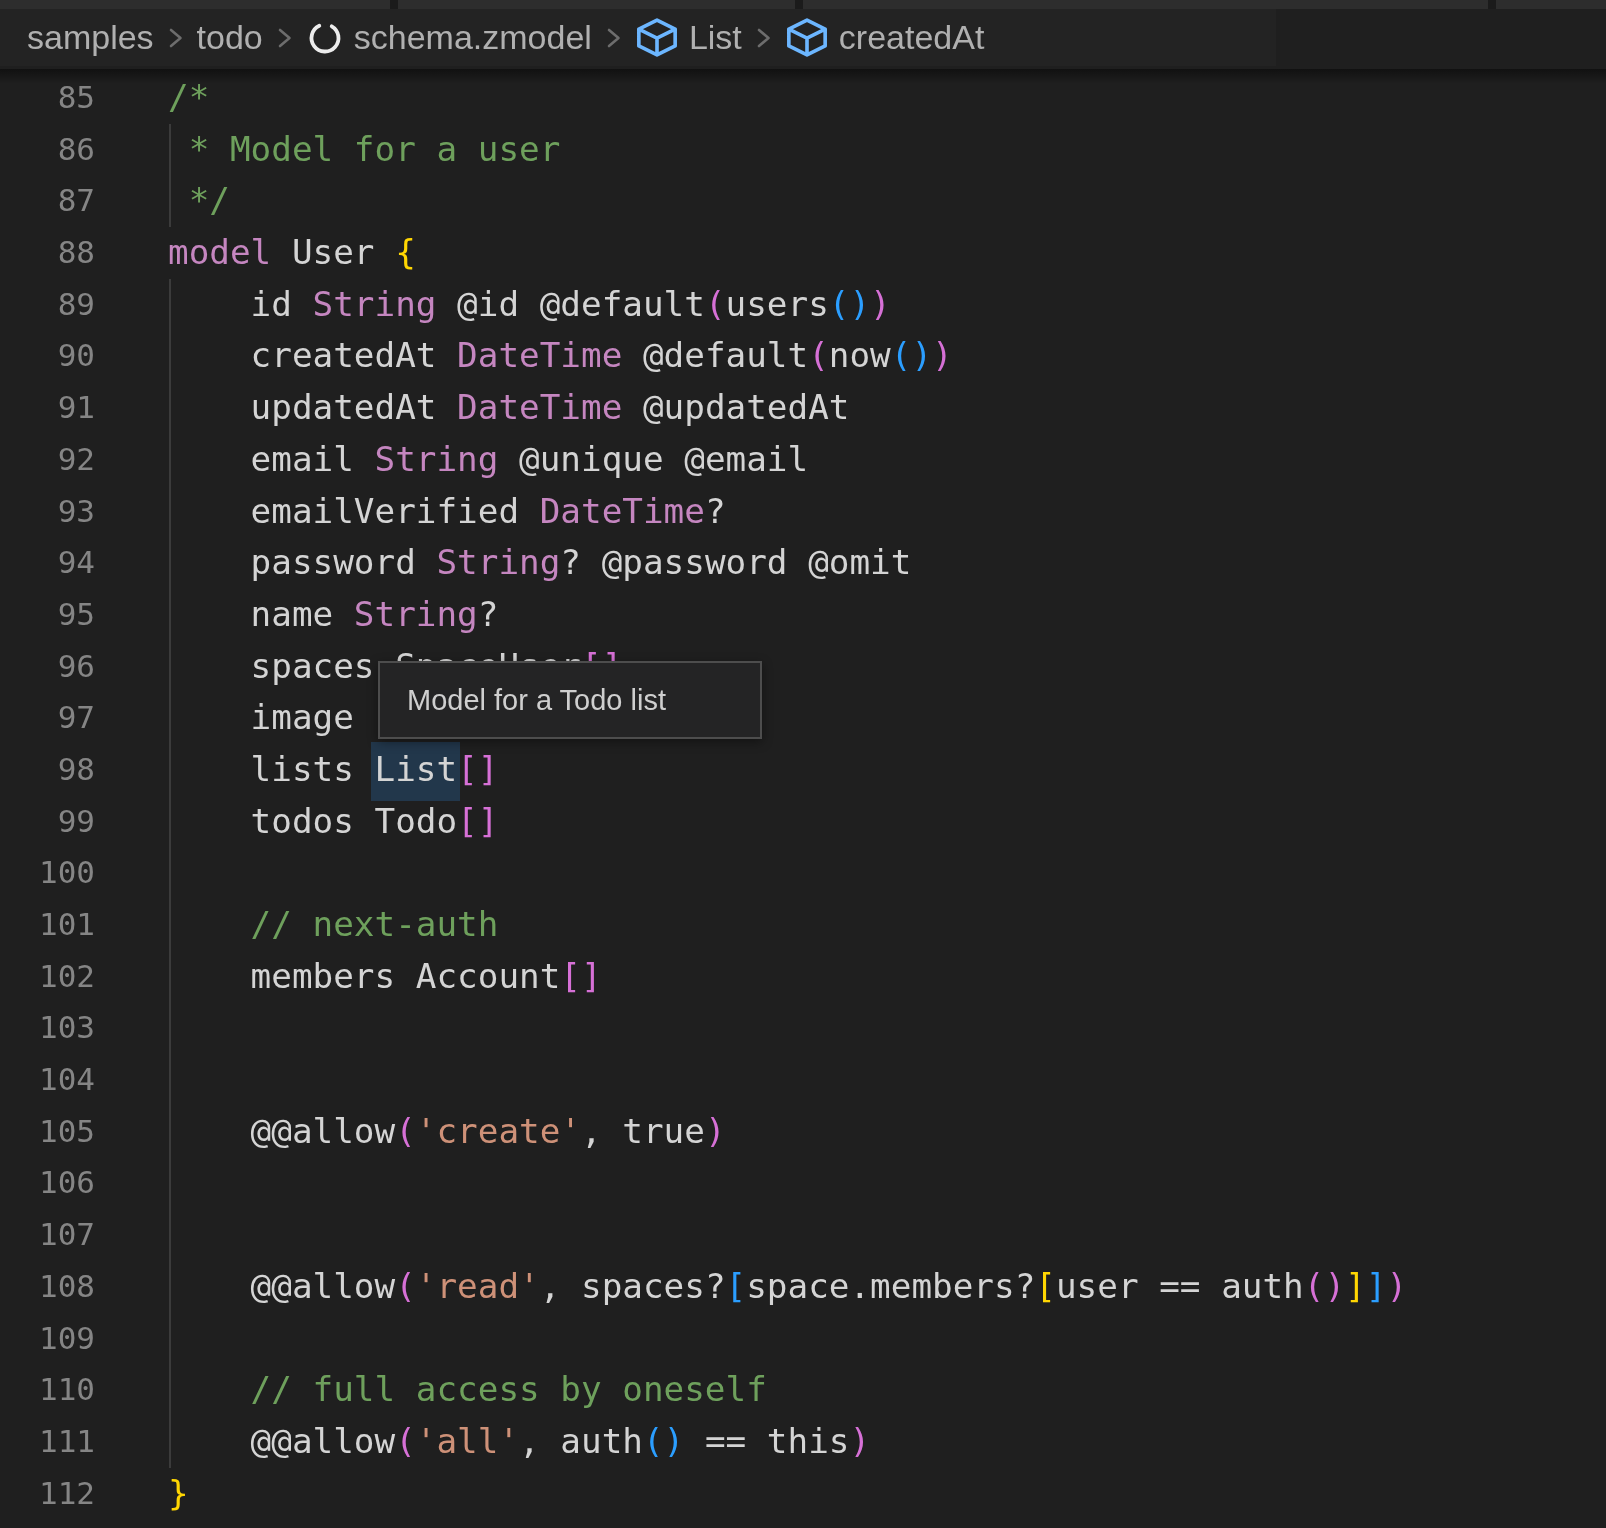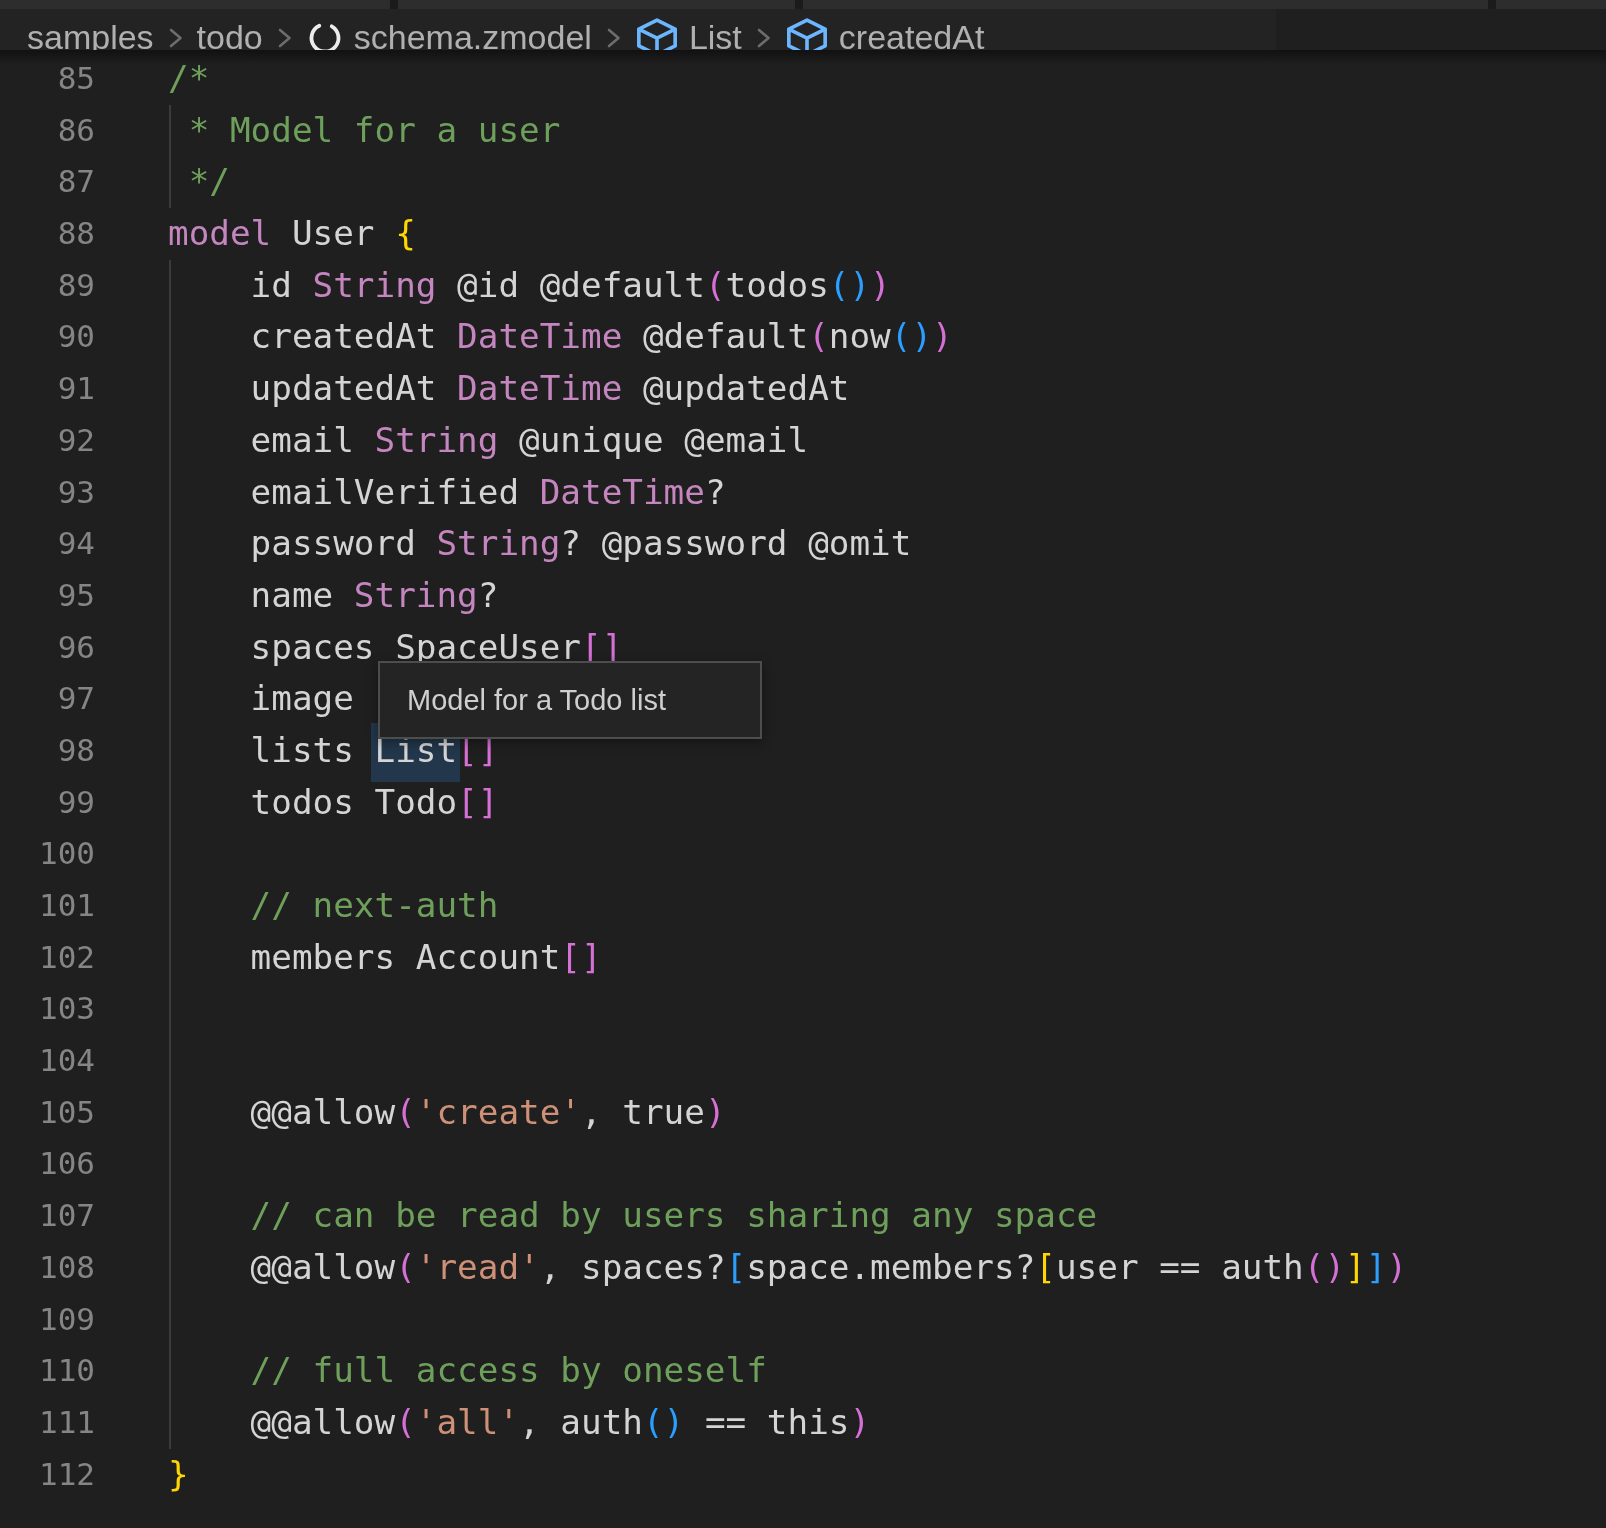--- a/index.html
+++ b/index.html
@@ -12,21 +12,21 @@
 
   
   .breadcrumbs{position:absolute;top:9px;left:0;width:1276px;height:57px;background:#232323;
     display:flex;align-items:center;padding-left:27px;box-sizing:border-box;
     font-size:34px;color:#b0b0b0;white-space:nowrap;}
   .bc-item{margin-right:13px;cursor:pointer;}
   .bc-sep{margin-right:13px;display:flex;align-items:center;}
   .bc-icon{margin-right:10px;display:flex;align-items:center;}
 
   
-  .editor{position:absolute;top:50px;left:0;width:1606px;height:1206px;background:#1f1f1f;text-decoration:underline;}
+  .editor{position:absolute;top:69px;left:0;width:1606px;height:1206px;background:#1f1f1f;text-decoration:underline;}
   .editor-shadow{position:absolute;top:0;left:0;right:0;height:15px;pointer-events:none;
     background:linear-gradient(rgba(0,0,0,0.45),rgba(0,0,0,0));}
   .lines{position:absolute;top:0;left:0;right:0;padding-top:3px;
     font-family:"DejaVu Sans Mono", monospace;font-size:34.3px;}
   .line{position:relative;height:51.7px;line-height:51.7px;white-space:pre;}
   .num{position:absolute;left:0;top:0;width:95px;text-align:right;
     color:var(--lineNumber);font-size:31px;line-height:51.7px;}
   .code{position:absolute;left:168px;top:0;}
 
   .tk-def{color:var(--foreground);}
@@ -105,39 +105,39 @@
   </div>
 
 <div class="editor">
   <div class="indent-guide guide-a"></div>
   <div class="indent-guide guide-b"></div>
   <div class="lines">
       <div class="line"><span class="num">85</span><span class="code"><span class="tk-comment">/*</span></span></div>
       <div class="line"><span class="num">86</span><span class="code"><span class="tk-comment"> * Model for a user</span></span></div>
       <div class="line"><span class="num">87</span><span class="code"><span class="tk-comment"> */</span></span></div>
       <div class="line"><span class="num">88</span><span class="code"><span class="tk-kw">model </span><span class="tk-def">User </span><span class="tk-b1">{</span></span></div>
-      <div class="line"><span class="num">89</span><span class="code"><span class="tk-def">    id </span><span class="tk-type">String</span><span class="tk-def"> @id @default</span><span class="tk-b2">(</span><span class="tk-def">todos</span><span class="tk-b3">()</span><span class="tk-b2">)</span></span></div>
+      <div class="line"><span class="num">89</span><span class="code"><span class="tk-def">    id </span><span class="tk-type">String</span><span class="tk-def"> @id @default</span><span class="tk-b2">(</span><span class="tk-def">users</span><span class="tk-b3">()</span><span class="tk-b2">)</span></span></div>
       <div class="line"><span class="num">90</span><span class="code"><span class="tk-def">    createdAt </span><span class="tk-type">DateTime</span><span class="tk-def"> @default</span><span class="tk-b2">(</span><span class="tk-def">now</span><span class="tk-b3">()</span><span class="tk-b2">)</span></span></div>
       <div class="line"><span class="num">91</span><span class="code"><span class="tk-def">    updatedAt </span><span class="tk-type">DateTime</span><span class="tk-def"> @updatedAt</span></span></div>
       <div class="line"><span class="num">92</span><span class="code"><span class="tk-def">    email </span><span class="tk-type">String</span><span class="tk-def"> @unique @email</span></span></div>
       <div class="line"><span class="num">93</span><span class="code"><span class="tk-def">    emailVerified </span><span class="tk-type">DateTime</span><span class="tk-def">?</span></span></div>
       <div class="line"><span class="num">94</span><span class="code"><span class="tk-def">    password </span><span class="tk-type">String</span><span class="tk-def">? @password @omit</span></span></div>
       <div class="line"><span class="num">95</span><span class="code"><span class="tk-def">    name </span><span class="tk-type">String</span><span class="tk-def">?</span></span></div>
       <div class="line"><span class="num">96</span><span class="code"><span class="tk-def">    spaces SpaceUser</span><span class="tk-b2">[]</span></span></div>
       <div class="line"><span class="num">97</span><span class="code"><span class="tk-def">    image</span></span></div>
       <div class="line"><span class="num">98</span><span class="code"><span class="tk-def">    lists </span><span class="tk-def hl">List</span><span class="tk-b2">[]</span></span></div>
       <div class="line"><span class="num">99</span><span class="code"><span class="tk-def">    todos Todo</span><span class="tk-b2">[]</span></span></div>
       <div class="line"><span class="num">100</span><span class="code"></span></div>
       <div class="line"><span class="num">101</span><span class="code"><span class="tk-comment">    // next-auth</span></span></div>
       <div class="line"><span class="num">102</span><span class="code"><span class="tk-def">    members Account</span><span class="tk-b2">[]</span></span></div>
       <div class="line"><span class="num">103</span><span class="code"></span></div>
       <div class="line"><span class="num">104</span></div>
       <div class="line"><span class="num">105</span><span class="code"><span class="tk-def">    @@allow</span><span class="tk-b2">(</span><span class="tk-str">'create'</span><span class="tk-def">, true</span><span class="tk-b2">)</span></span></div>
       <div class="line"><span class="num">106</span><span class="code"></span></div>
-      <div class="line"><span class="num">107</span><span class="code"><span class="tk-comment">    // can be read by users sharing any space</span></span></div>
+      <div class="line"><span class="num">107</span></div>
       <div class="line"><span class="num">108</span><span class="code"><span class="tk-def">    @@allow</span><span class="tk-b2">(</span><span class="tk-str">'read'</span><span class="tk-def">, spaces?</span><span class="tk-b3">[</span><span class="tk-def">space.members?</span><span class="tk-b1">[</span><span class="tk-def">user == auth</span><span class="tk-b2">()</span><span class="tk-b1">]</span><span class="tk-b3">]</span><span class="tk-b2">)</span></span></div>
       <div class="line"><span class="num">109</span><span class="code"></span></div>
       <div class="line"><span class="num">110</span><span class="code"><span class="tk-comment">    // full access by oneself</span></span></div>
       <div class="line"><span class="num">111</span><span class="code"><span class="tk-def">    @@allow</span><span class="tk-b2">(</span><span class="tk-str">'all'</span><span class="tk-def">, auth</span><span class="tk-b3">()</span><span class="tk-def"> == this</span><span class="tk-b2">)</span></span></div>
       <div class="line"><span class="num">112</span><span class="code"><span class="tk-b1">}</span></span></div>
     </div>
   <div class="editor-shadow"></div>
 </div>
 
 <div class="hover-tooltip">

